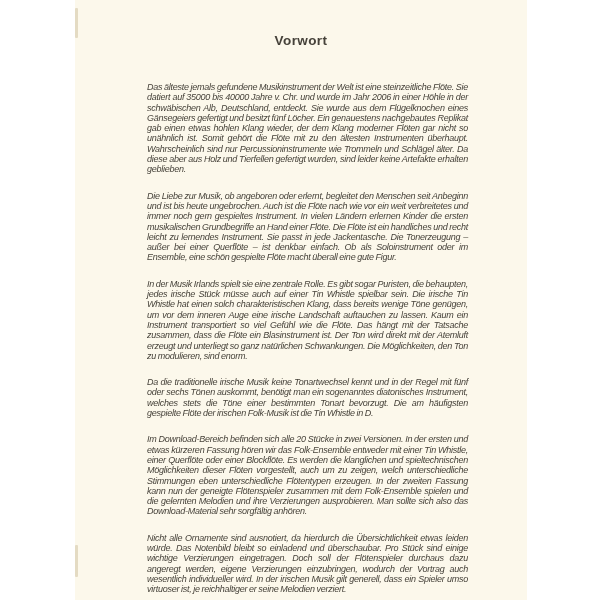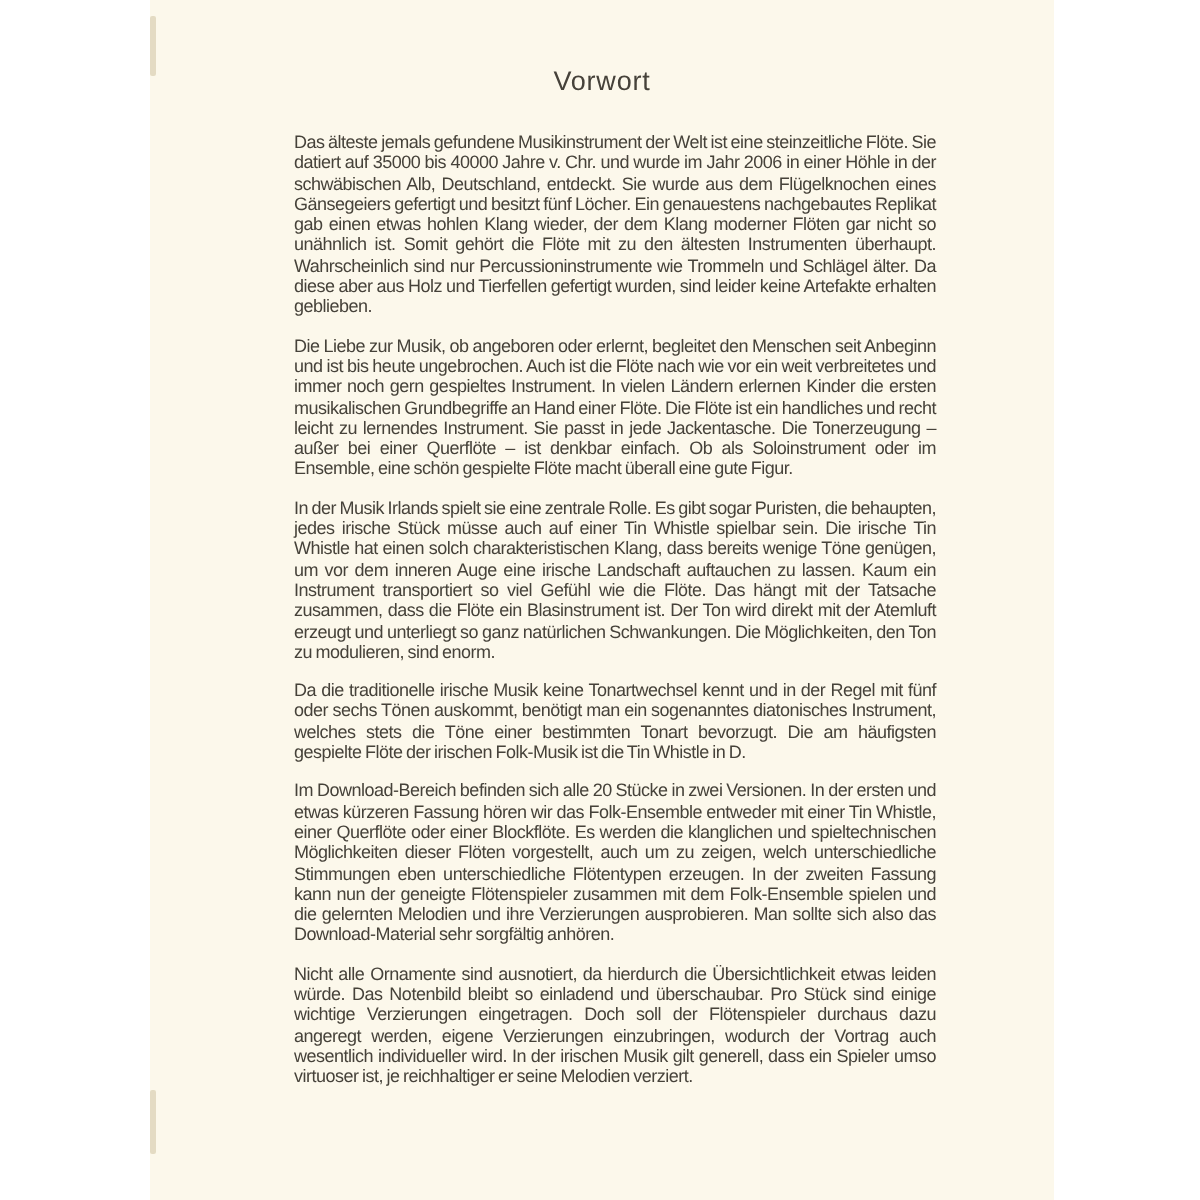--- a/index.html
+++ b/index.html
@@ -26,39 +26,40 @@
     background: var(--paper, #fcf8eb);
   }
   .page-title {
     position: absolute;
     top: 33px;
     left: 0;
     right: 0;
     margin: 0;
     text-align: center;
     font-size: 13.5px;
-    font-weight: 400;
+    font-weight: 700;
     letter-spacing: 0.4px;
     color: var(--ink, #46423a);
   }
   .page-body {
     position: absolute;
     left: 72px;
     top: 66px;
     width: 321px;
     color: var(--ink, #46423a);
     font-size: 9px;
     line-height: 10.3px;
     text-align: justify;
     letter-spacing: -0.25px;
     word-spacing: -0.5px;
   }
   .page-body p {
-    margin: 0 0 9px 0;
+    margin: 16px 0 9px 0;
     hyphens: manual;
+    font-style: italic;
   }
   .edge-mark {
     position: absolute;
     left: 0;
     width: 3px;
     background: var(--edge-mark, #dcd2b6);
     opacity: 0.75;
     border-radius: 1px;
   }
   .edge-mark.top { top: 8px; height: 30px; }

